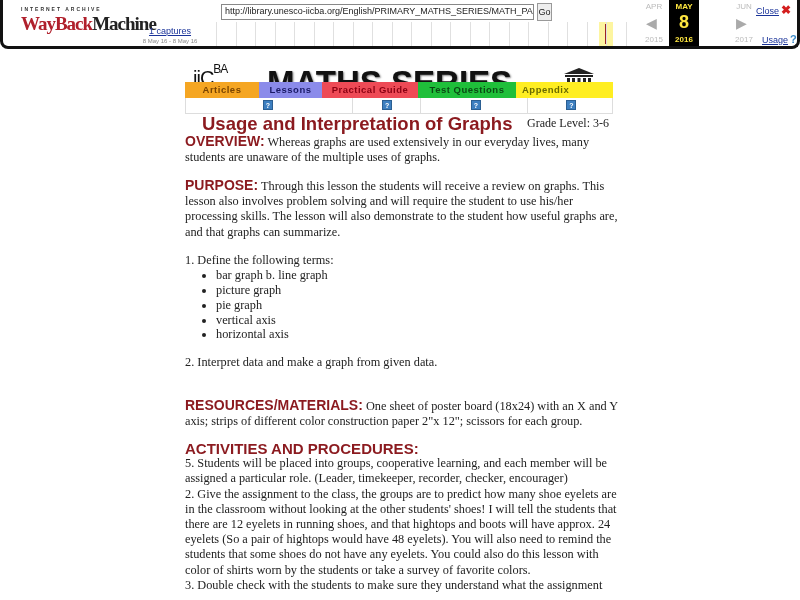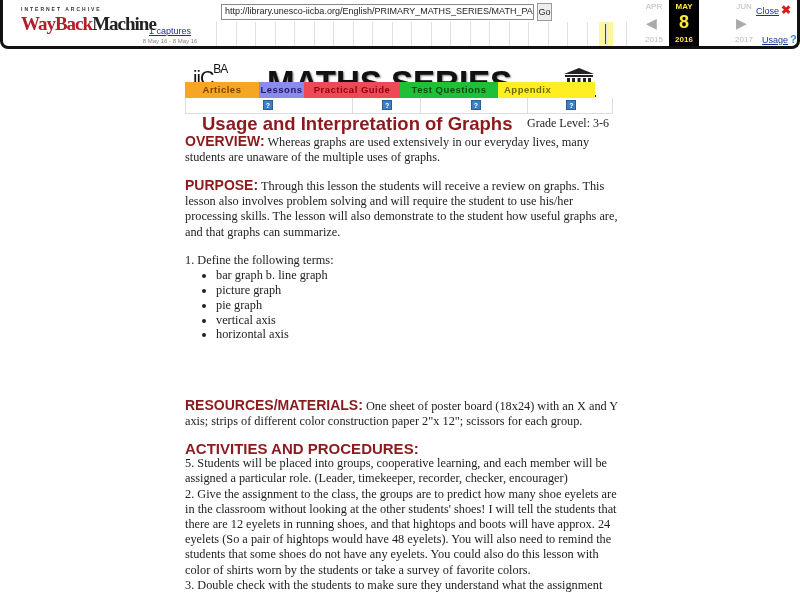--- a/index.html
+++ b/index.html
@@ -181,21 +181,21 @@
     <rect x="16.5" y="11" width="3" height="13" fill="#222"></rect>
     <rect x="22" y="11" width="3" height="13" fill="#222"></rect>
     <rect x="27" y="11" width="3" height="13" fill="#222"></rect>
     <rect x="3" y="25" width="30" height="2" fill="#222"></rect>
     <rect x="1" y="28" width="34" height="2" fill="#222"></rect>
   </svg>
 </div>
 
 <div id="main-nav">
   <div class="nav-item" id="nav0" style="width: 74px; background: rgb(245, 166, 35); color: rgb(122, 68, 0);">Articles</div>
-  <div class="nav-item" id="nav1" style="width: 45px; background: rgb(139, 139, 234); color: rgb(26, 26, 102);">Lessons</div>
+  <div class="nav-item" id="nav1" style="width: 63px; background: rgb(139, 139, 234); color: rgb(26, 26, 102);">Lessons</div>
   <div class="nav-item" id="nav2" style="width: 96px; background: rgb(238, 74, 86); color: rgb(139, 0, 18);">Practical Guide</div>
   <div class="nav-item" id="nav3" style="width: 98px; background: rgb(31, 191, 58); color: rgb(10, 74, 20);">Test Questions</div>
   <div class="nav-item" id="nav4" style="width: 97px; text-align: left; padding-left: 6px; background: rgb(255, 238, 34); color: rgb(107, 107, 0);">Appendix</div>
 </div>
 <div id="nav-help-row">
   <div class="help-cell" style="width:168px">
       <span class="help-icon" style="left:77px">?</span>
     </div>
   <div class="help-cell" style="width:68px">
       <span class="help-icon" style="left:29px">?</span>
@@ -222,20 +222,21 @@
 
   <div class="para" style="top:140px">
     <div>1. Define the following terms:</div>
     <ul class="bullets">
       <li>bar graph b. line graph</li>
       <li>picture graph</li>
       <li>pie graph</li>
       <li>vertical axis</li>
       <li>horizontal axis</li>
     </ul>
+    <div style="margin-top:13px">2. Interpret data and make a graph from given data.</div>
   </div>
 
   <div class="para" style="top:285px">
     <span class="hdr">RESOURCES/MATERIALS:</span><span> One sheet of poster board (18x24) with an X and Y axis; strips of different color construction paper 2"x 12"; scissors for each group.</span>
   </div>
 
   <div class="para" style="top:328px">
     <div class="hdr" style="font-size:15px">ACTIVITIES AND PROCEDURES:</div>
     <div>5. Students will be placed into groups, cooperative learning, and each member will be assigned a particular role. (Leader, timekeeper, recorder, checker, encourager)</div>
     <div>2. Give the assignment to the class, the groups are to predict how many shoe eyelets are in the classroom without looking at the other students' shoes! I will tell the students that there are 12 eyelets in running shoes, and that hightops and boots will have approx. 24 eyelets (So a pair of hightops would have 48 eyelets). You will also need to remind the students that some shoes do not have any eyelets. You could also do this lesson with color of shirts worn by the students or take a survey of favorite colors.</div>

